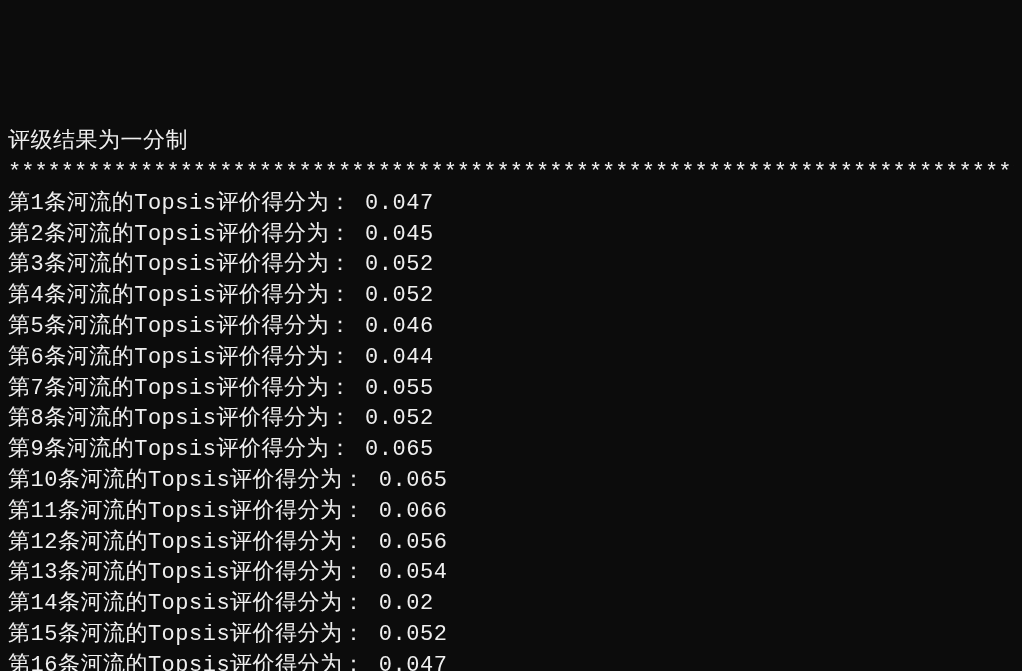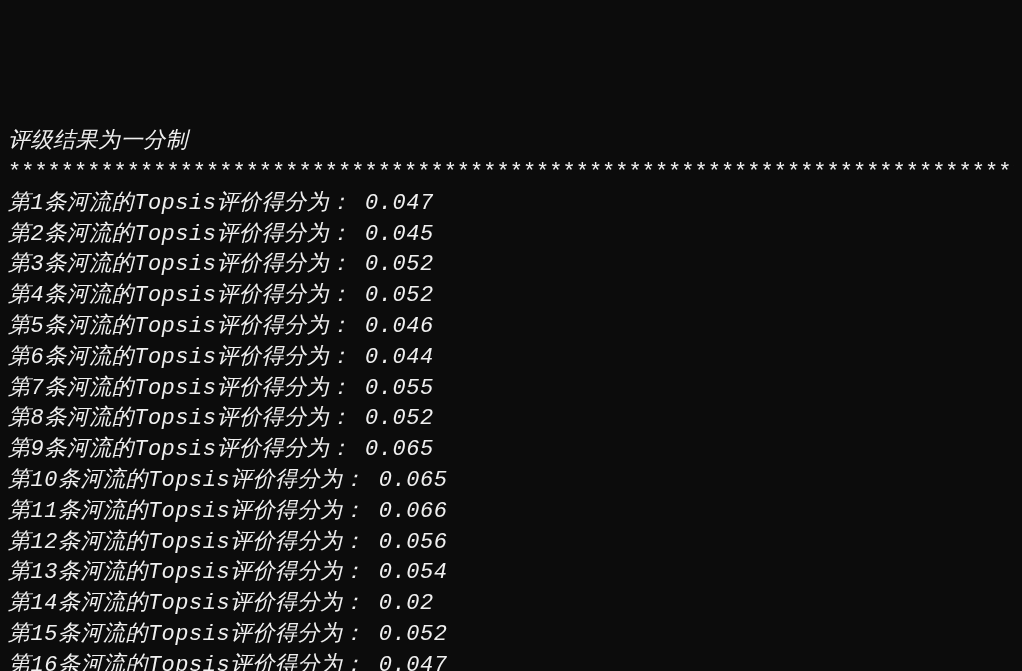--- a/index.html
+++ b/index.html
@@ -13,21 +13,20 @@
       font-family: 'Consolas', 'Monaco', 'Courier New', monospace;
       font-size: 22px;
       line-height: 1.4;
       padding: 4px 8px;
       white-space: pre;
       overflow: hidden;
     }
     .output-line {
       display: block;
       letter-spacing: 0.5px;
-      font-style: italic;
     }
     .separator {
       display: block;
       letter-spacing: 0;
       overflow: hidden;
       white-space: nowrap;
     }
   </style>
 </head>
 <body>

